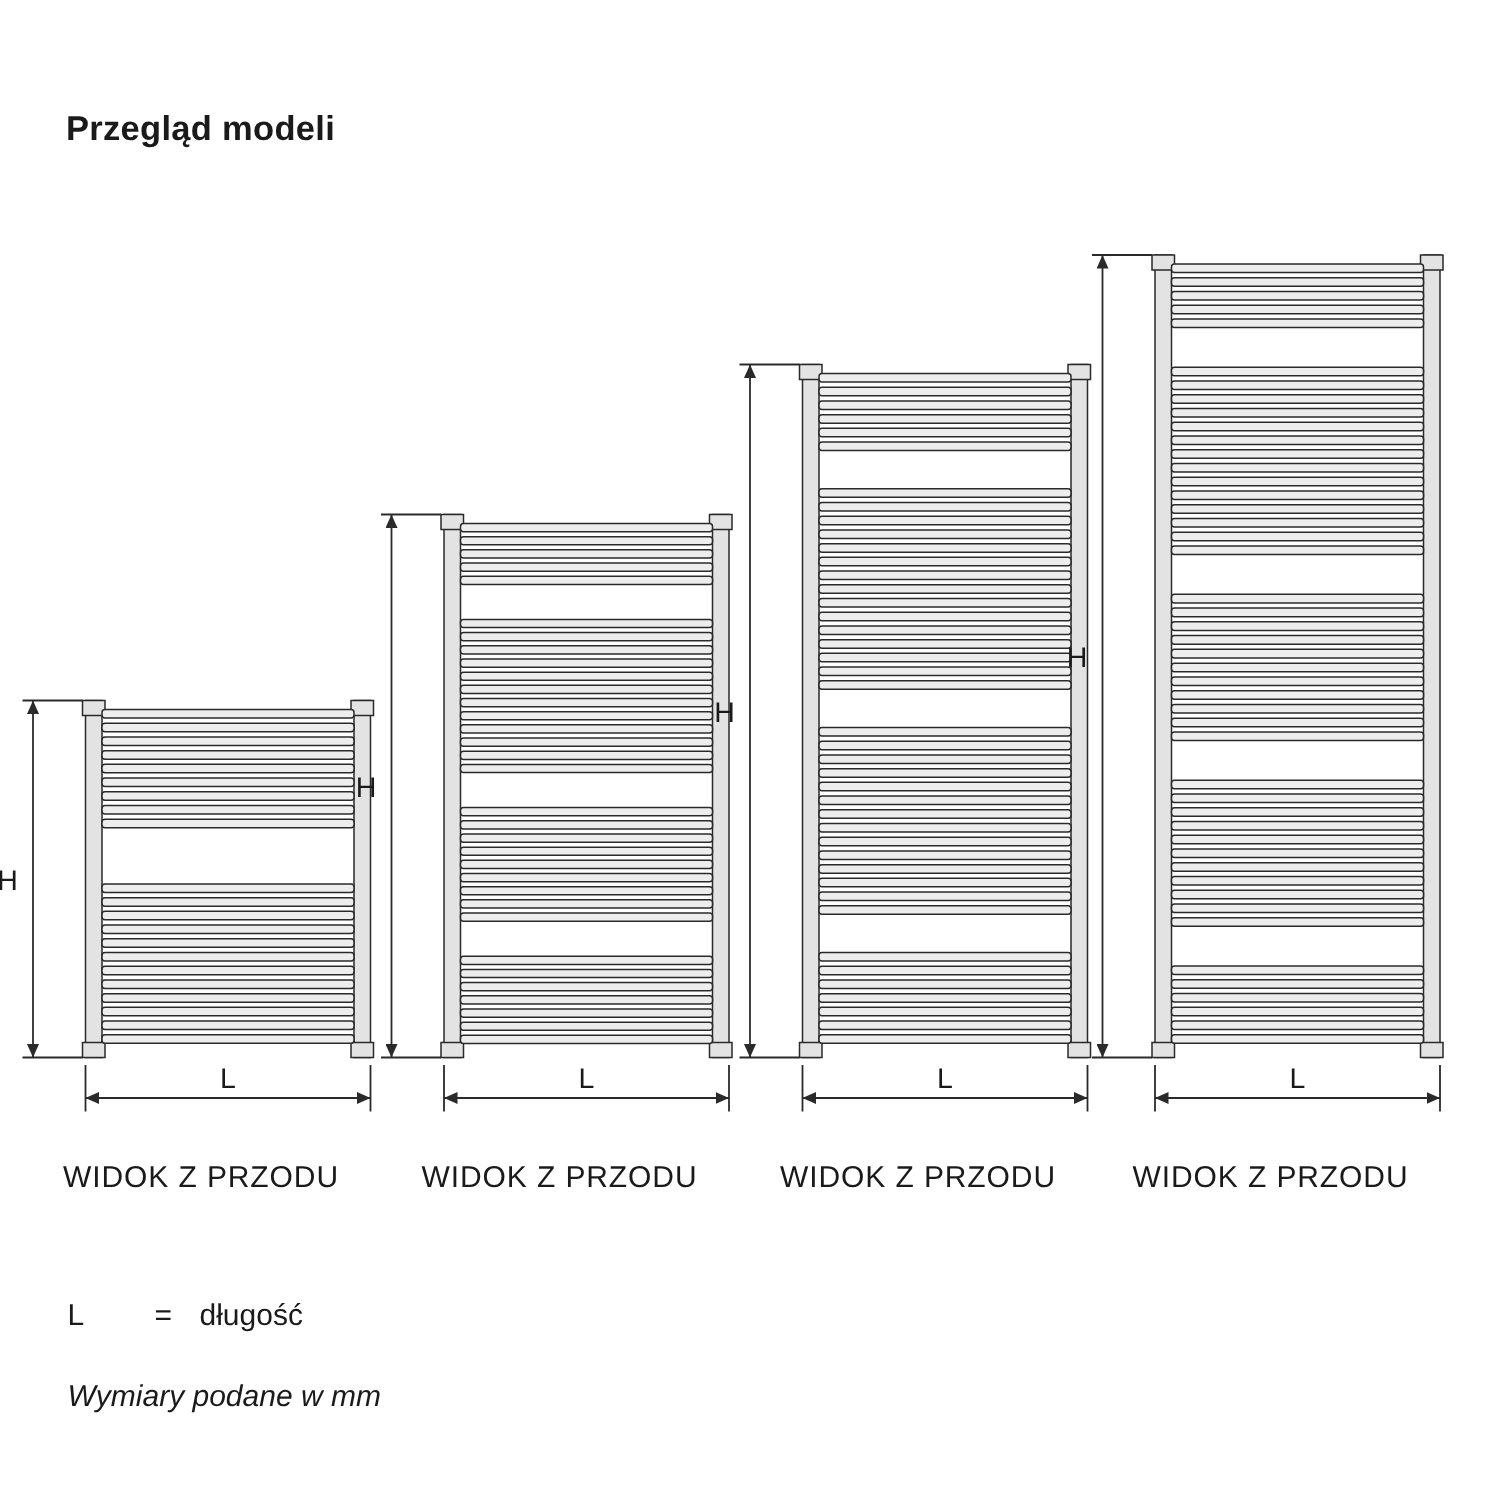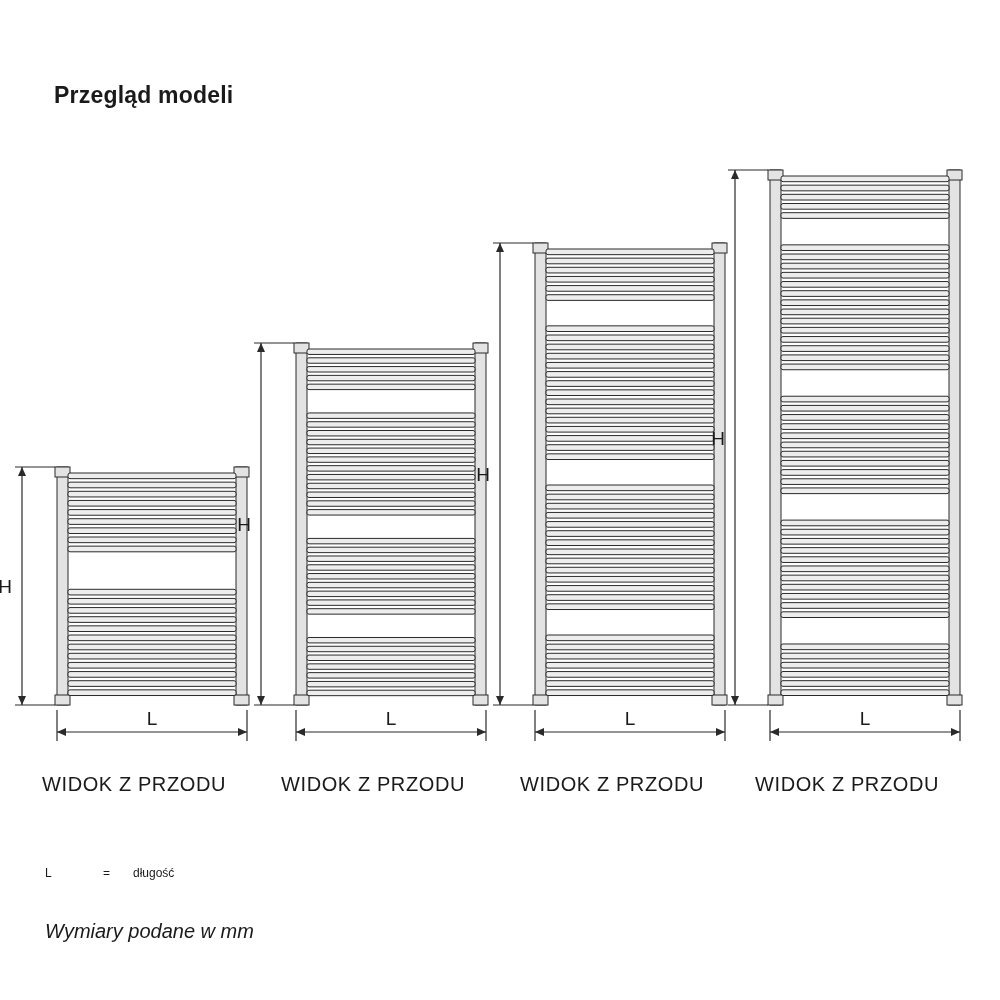--- a/index.html
+++ b/index.html
@@ -1,27 +1,27 @@
 <!DOCTYPE html>
 <html><head>
 <meta charset="utf-8">
 <style>
   html,body{margin:0;padding:0;}
   body{
     width:1000px;height:1000px;background:#ffffff;position:relative;
     font-family:"Liberation Sans", sans-serif;color:#1a1a1a;overflow:hidden;
   }
   .page-title{
-    position:absolute;left:42px;top:70px;margin:12px;
+    position:absolute;left:42px;top:70px;margin:2px;
     font-size:23px;font-weight:bold;letter-spacing:0.2px;
   }
   #diagram{position:absolute;left:0;top:0;}
   #diagram text{font-family:"Liberation Sans", sans-serif;fill:#1a1a1a;}
   .legend{
-    position:absolute;left:45px;top:866px;font-size:12px;
+    position:absolute;left:45px;top:866px;font-size:20px;
   }
   .legend .sym{display:inline-block;width:58px;}
   .legend .eq{display:inline-block;width:30px;}
   .units-note{
     position:absolute;left:45px;top:920px;font-size:20px;font-style:italic;
   }
 </style>
 </head>
 <body>
 

